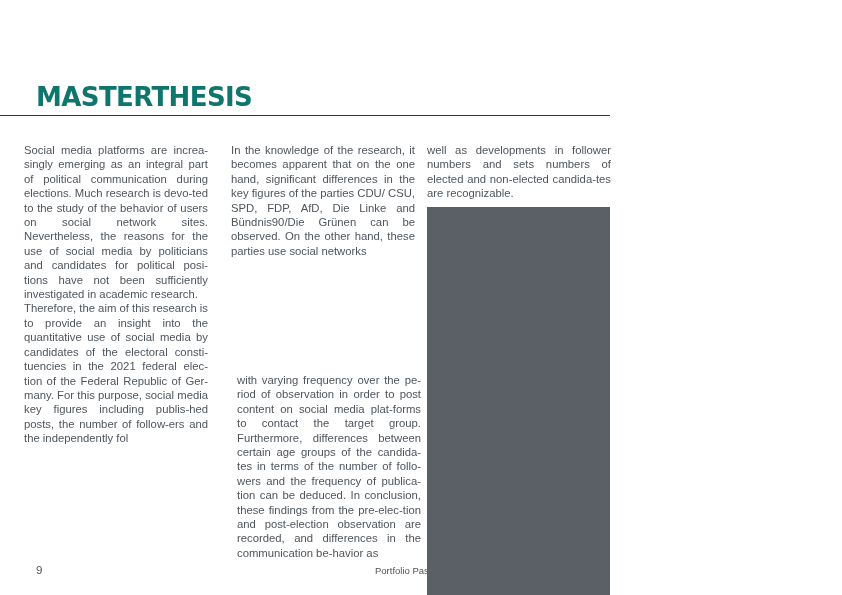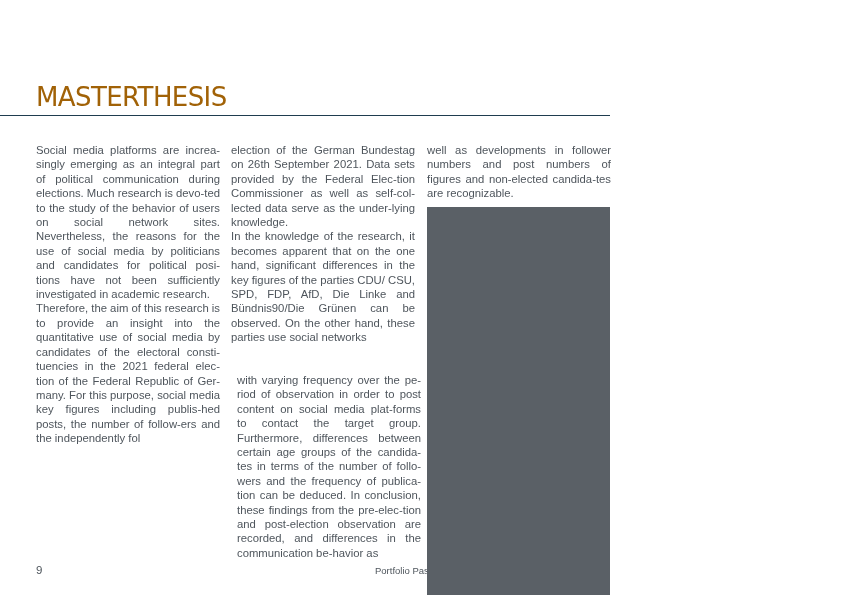--- a/index.html
+++ b/index.html
@@ -14,24 +14,24 @@
       overflow: hidden;
       font-family: "Liberation Sans", sans-serif;
       color: #4a5058;
     }
     .title {
       position: absolute;
       left: 36px;
       top: 80px;
       margin: 0;
       font-family: "DejaVu Sans", sans-serif;
-      font-weight: normal;
+      font-weight: bold;
       font-size: 26px;
       letter-spacing: -0.6px;
-      color: #a16207;
+      color: #0f766e;
       line-height: 34px;
     }
     .rule {
       position: absolute;
       left: 0;
       top: 115px;
       width: 610px;
       height: 0;
       border-top: 1.2px solid #1f3d4f;
     }
@@ -42,21 +42,21 @@
       line-height: 14.4px;
       text-align: justify;
       color: #4e555c;
     }
     .col p {
       margin: 0;
       text-align-last: left;
     }
     .col p.gap {
     }
-    .col1 { left: 36px; top: 143px; }
+    .col1 { left: 24px; top: 143px; }
     .col2a { left: 231px; top: 143px; }
     .col2b { left: 237px; top: 373px; }
     .col3 { left: 427px; top: 143px; }
     .image-block {
       position: absolute;
       left: 427px;
       top: 207px;
       width: 183px;
       height: 388px;
       background: #5a6066;
@@ -82,29 +82,28 @@
 
 <h1 class="title">MASTERTHESIS</h1>
 <div class="rule"></div>
 
 <div class="col col1">
   <p>Social media platforms are increa-singly emerging as an integral part of political communication during elections. Much research is devo-ted to the study of the behavior of users on social network sites. Nevertheless, the reasons for the use of social media by politicians and candidates for political posi-tions have not been sufficiently investigated in academic research.</p>
   <p class="gap">Therefore, the aim of this research is to provide an insight into the quantitative use of social media by candidates of the electoral consti-tuencies in the 2021 federal elec-tion of the Federal Republic of Ger-many. For this purpose, social media key figures including publis-hed posts, the number of follow-ers and the independently fol</p>
 </div>
 
 <div class="col col2a">
-  <p>election of the German Bundestag on 26th September 2021. Data sets provided by the Federal Elec-tion Commissioner as well as self-col-lected data serve as the under-lying knowledge.</p>
   <p>In the knowledge of the research, it becomes apparent that on the one hand, significant differences in the key figures of the parties CDU/ CSU, SPD, FDP, AfD, Die Linke and Bündnis90/Die Grünen can be observed. On the other hand, these parties use social networks</p>
 </div>
 
 <div class="col col2b">
   <p>with varying frequency over the pe-riod of observation in order to post content on social media plat-forms to contact the target group. Furthermore, differences between certain age groups of the candida-tes in terms of the number of follo-wers and the frequency of publica-tion can be deduced. In conclusion, these findings from the pre-elec-tion and post-election observation are recorded, and differences in the communication be-havior as</p>
 </div>
 
 <div class="footer-label">Portfolio Pas</div>
 
 <div class="col col3">
-  <p>well as developments in follower numbers and post numbers of figures and non-elected candida-tes are recognizable.</p>
+  <p>well as developments in follower numbers and sets numbers of elected and non-elected candida-tes are recognizable.</p>
 </div>
 
 <div class="image-block"></div>
 
 <div class="page-number">9</div>
 
 </body></html>

